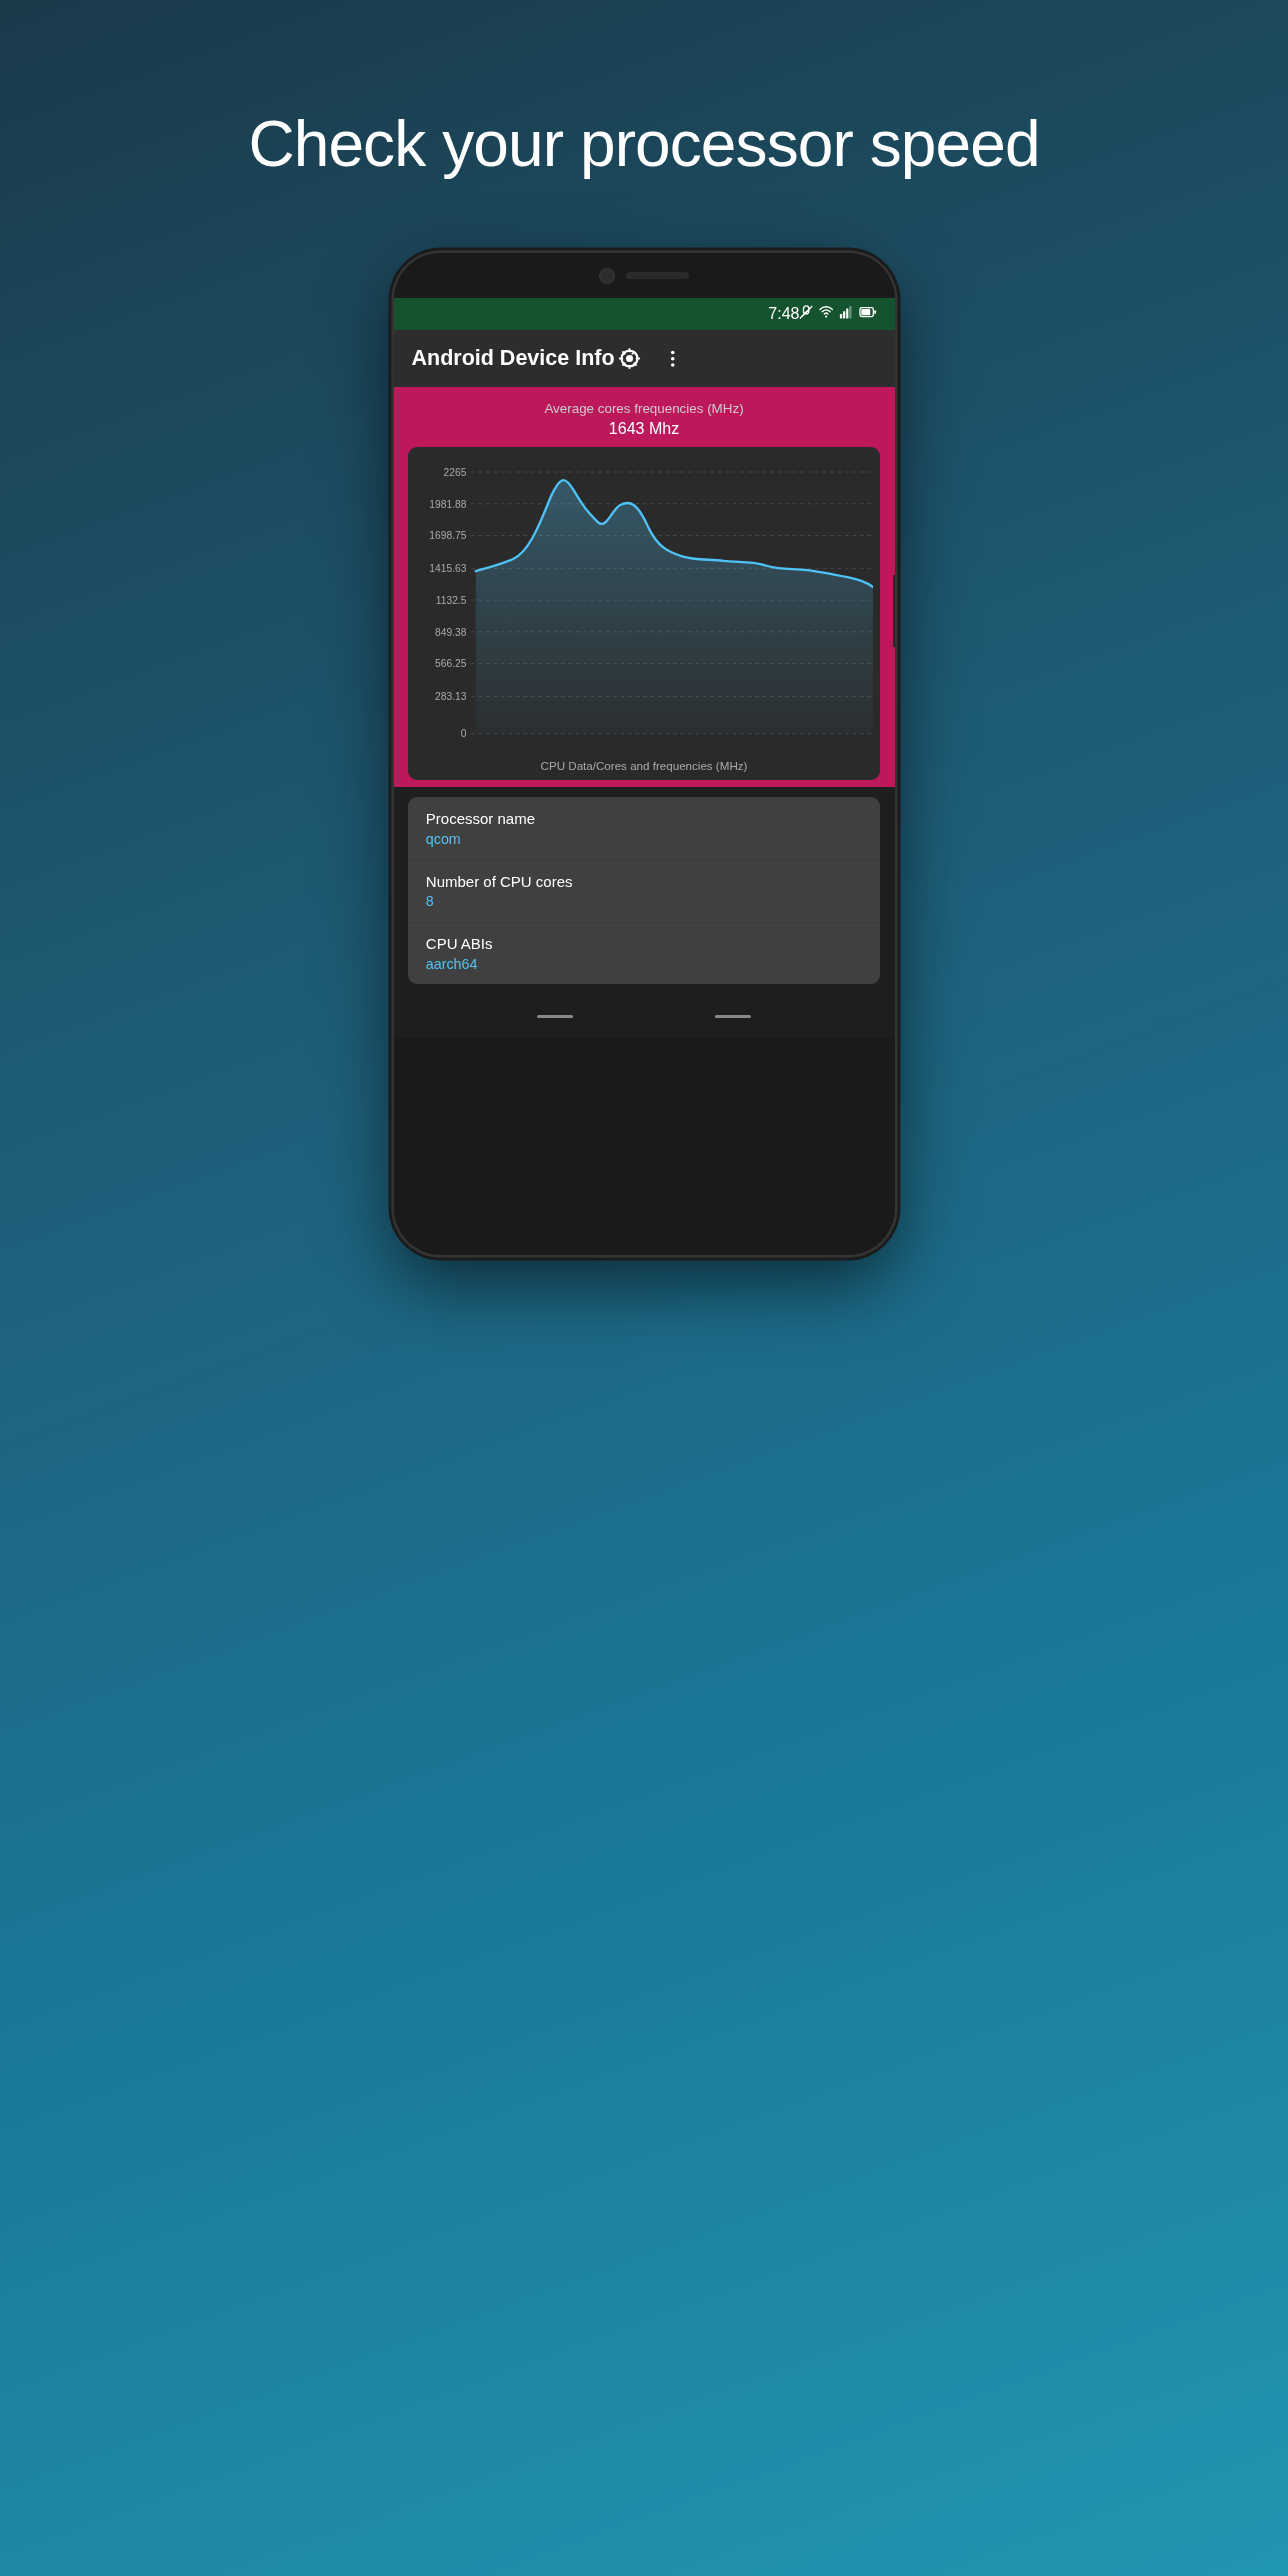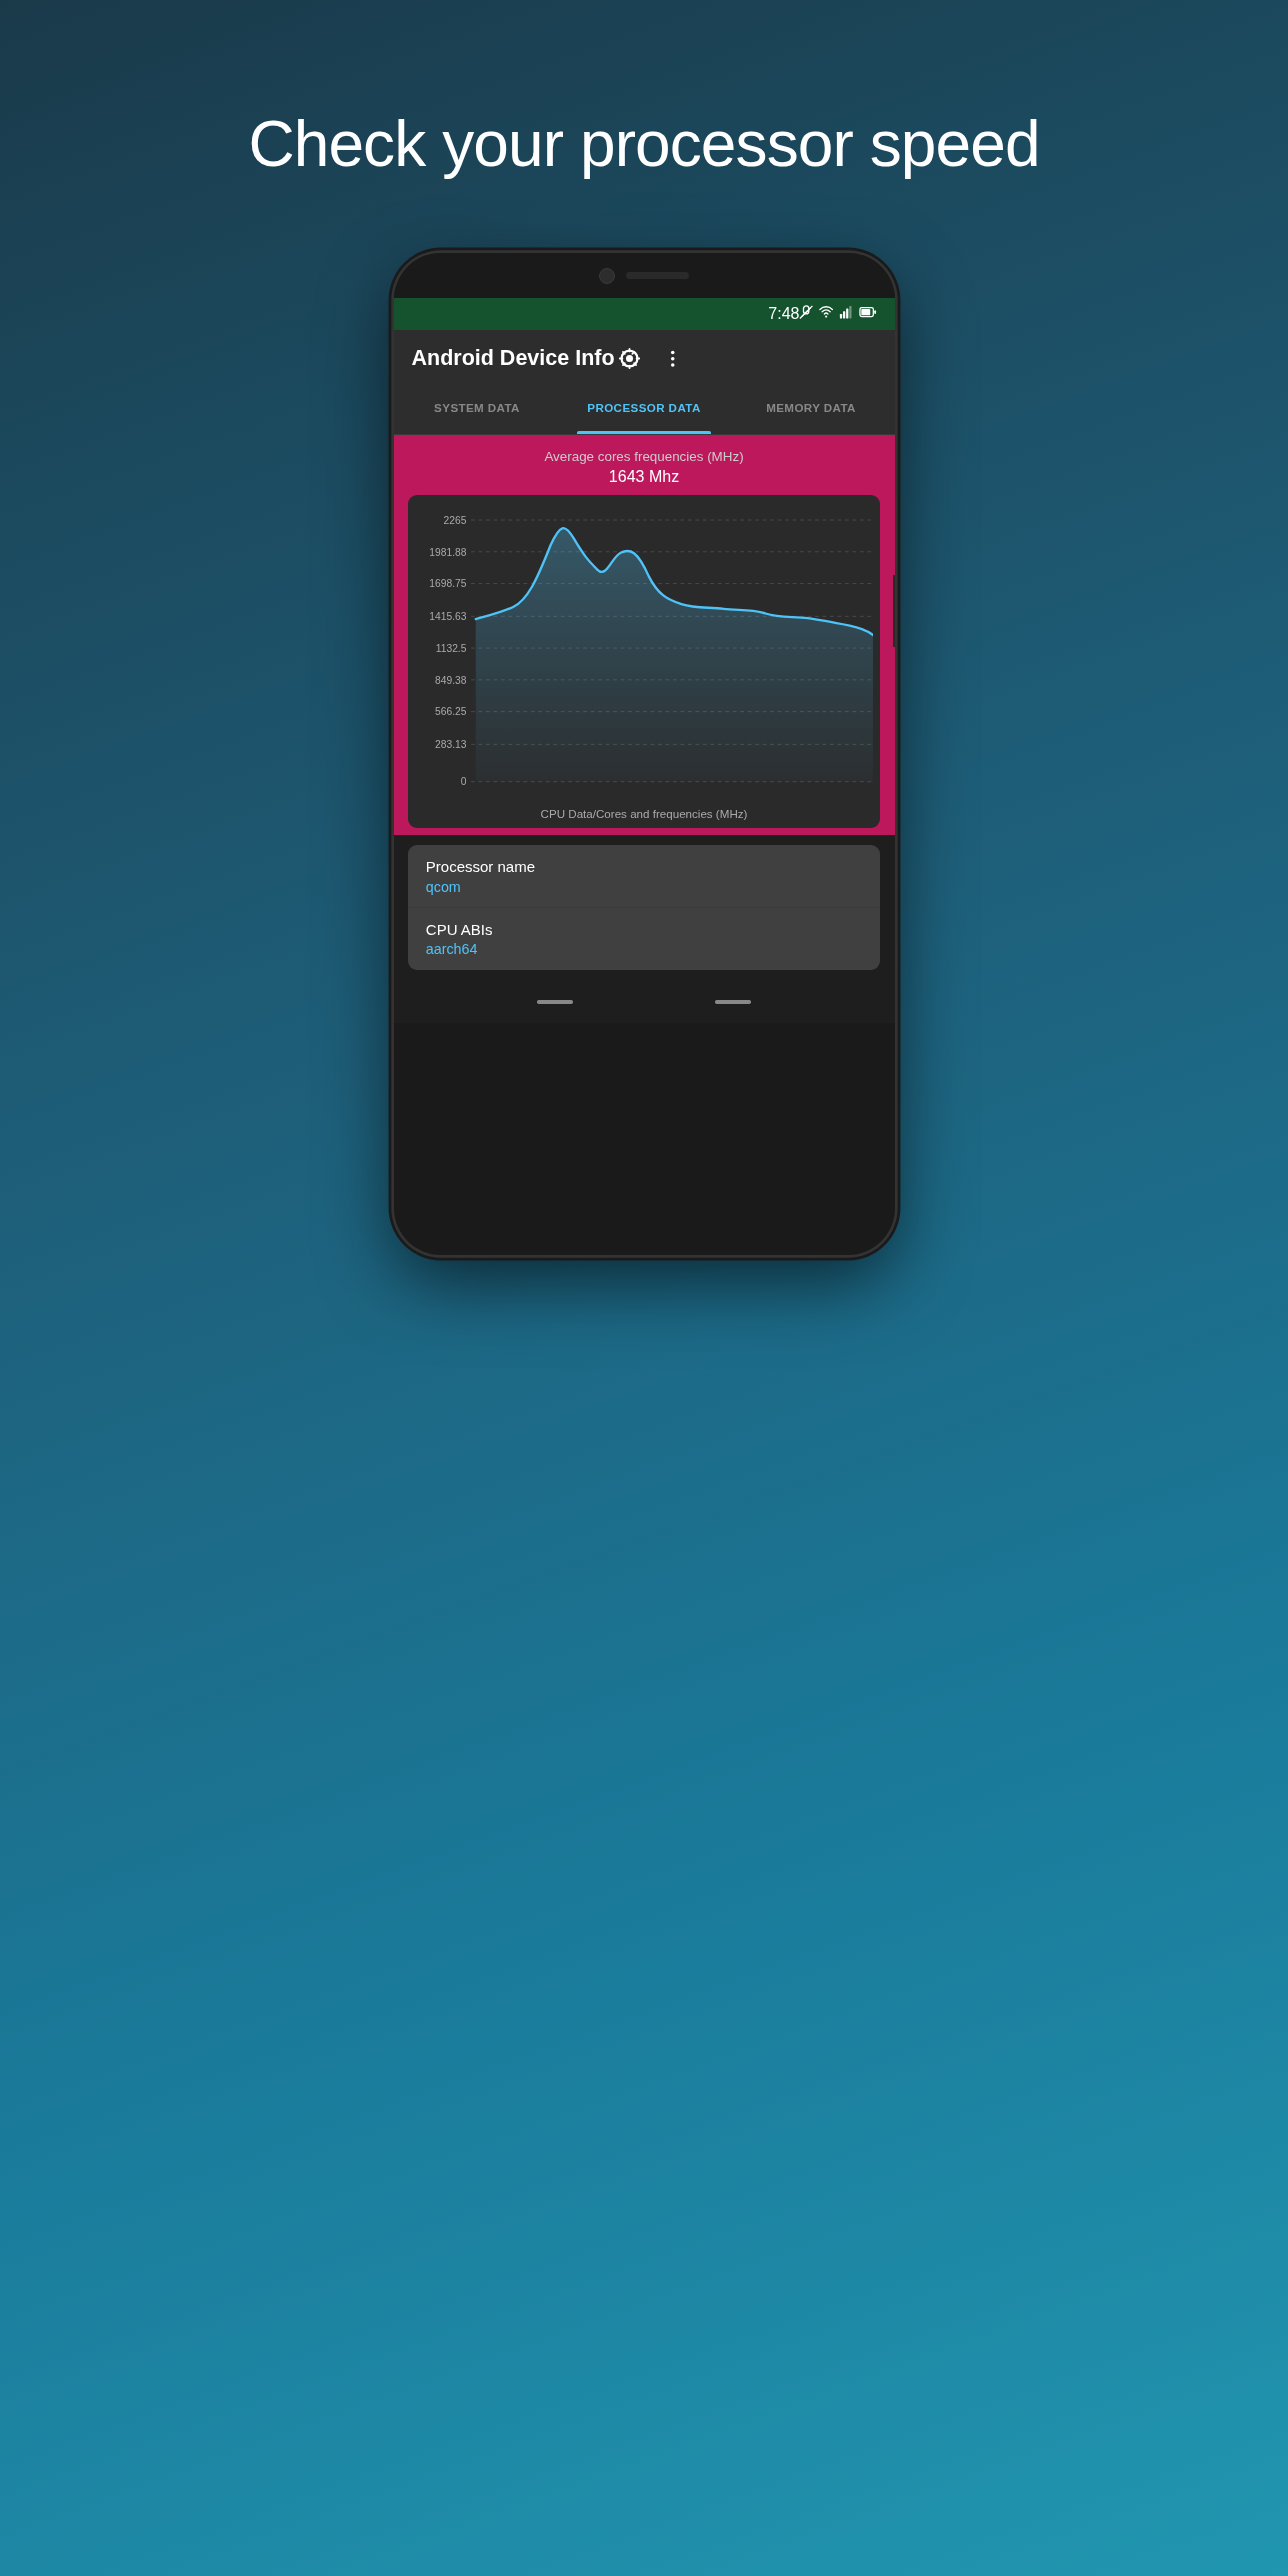--- a/index.html
+++ b/index.html
@@ -342,31 +342,20 @@
       <div class="icon-btn">
         <svg width="21.5" height="21.5" viewBox="0 0 24 24" fill="white">
           <circle cx="12" cy="5" r="2"></circle>
           <circle cx="12" cy="12" r="2"></circle>
           <circle cx="12" cy="19" r="2"></circle>
         </svg>
       </div>
     </div>
   </div>
 
-  <div class="tabs-bar">
-    <div class="tab">
-      <span>SYSTEM DATA</span>
-    </div>
-    <div class="tab active">
-      <span>PROCESSOR DATA</span>
-    </div>
-    <div class="tab">
-      <span>MEMORY DATA</span>
-    </div>
-  </div>
 
   <div class="screen-content">
 
     <div class="chart-section">
       <div class="chart-label-top">Average cores frequencies (MHz)</div>
       <div class="chart-value">1643 Mhz</div>
 
       <div class="chart-container">
         <svg class="chart-svg" viewBox="0 0 490 310">
 
@@ -433,20 +422,24 @@
       </div>
     </div>
 
     <div class="info-cards">
 
       <div class="info-item">
         <div class="info-label">Processor name</div>
         <div class="info-value">qcom</div>
       </div>
 
+      <div class="info-item">
+        <div class="info-label">Number of CPU cores</div>
+        <div class="info-value">8</div>
+      </div>
 
       <div class="info-item">
         <div class="info-label">CPU ABIs</div>
         <div class="info-value">aarch64</div>
       </div>
 
 
     </div>
 
     <div class="bottom-nav">

